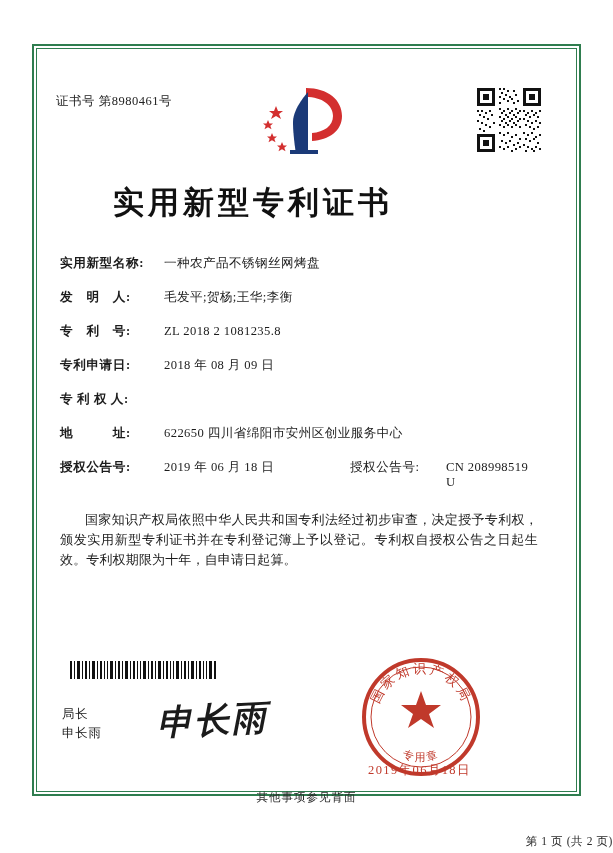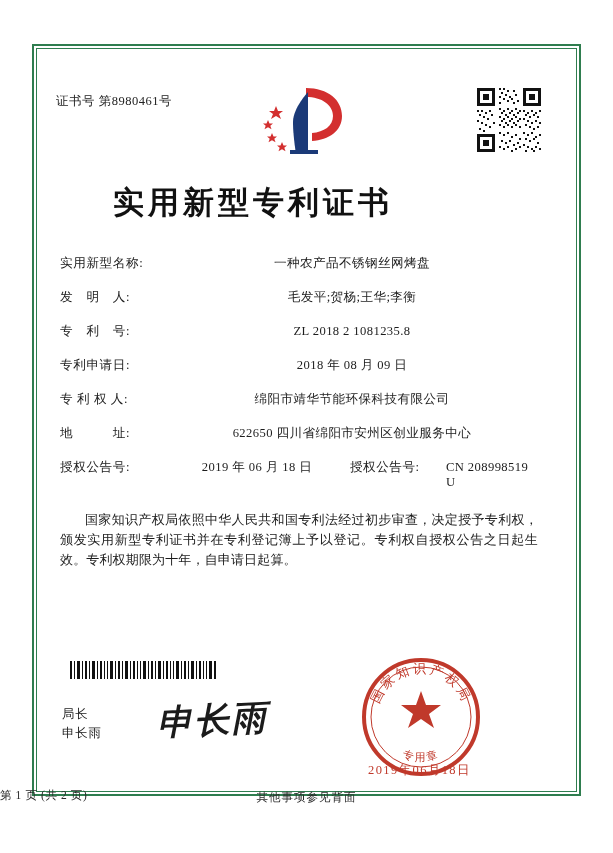--- a/index.html
+++ b/index.html
@@ -87,25 +87,25 @@
     align-items: baseline;
     margin-bottom: 17px;
     font-size: 12.6px;
     color: #1c1c1c;
   }
   .flabel {
     width: 104px;
     flex: 0 0 104px;
     letter-spacing: 0.6px;
     white-space: nowrap;
+    font-weight: bold;
   }
   .fvalue {
     flex: 1 1 auto;
     letter-spacing: 0.4px;
-    text-align: center;
   }
   .frow.pair .fvalue {
     flex: 0 0 186px;
   }
   .pair-label2 {
     flex: 0 0 96px;
     letter-spacing: 0.5px;
     white-space: nowrap;
   }
   .pair-value2 {
@@ -168,23 +168,23 @@
     left: 368px;
     top: 762px;
     font-size: 12.5px;
     color: #c0392b;
     letter-spacing: 1.4px;
     font-family: "Liberation Serif", serif;
   }
   .page-num {
     position: absolute;
     left: 0;
-    top: 788px;
+    top: 834px;
     width: 613px;
-    text-align: left;
+    text-align: right;
     font-size: 11.5px;
     color: #2a2a2a;
     letter-spacing: 0.6px;
   }
   .footer-note {
     position: absolute;
     left: 0;
     top: 790px;
     width: 613px;
     text-align: center;
@@ -357,21 +357,20 @@
     <div class="frow">
       <div class="flabel">专　利　号:</div>
       <div class="fvalue">ZL 2018 2 1081235.8</div>
     </div>
     <div class="frow">
       <div class="flabel">专利申请日:</div>
       <div class="fvalue">2018 年 08 月 09 日</div>
     </div>
     <div class="frow">
       <div class="flabel">专 利 权 人:</div>
-      <div class="fvalue">绵阳市靖华节能环保科技有限公司</div>
     </div>
     <div class="frow">
       <div class="flabel">地　　　址:</div>
       <div class="fvalue">622650 四川省绵阳市安州区创业服务中心</div>
     </div>
     <div class="frow pair">
       <div class="flabel">授权公告号:</div>
       <div class="fvalue">2019 年 06 月 18 日</div>
       <div class="pair-label2">授权公告号:</div>
       <div class="pair-value2">CN 208998519 U</div>

